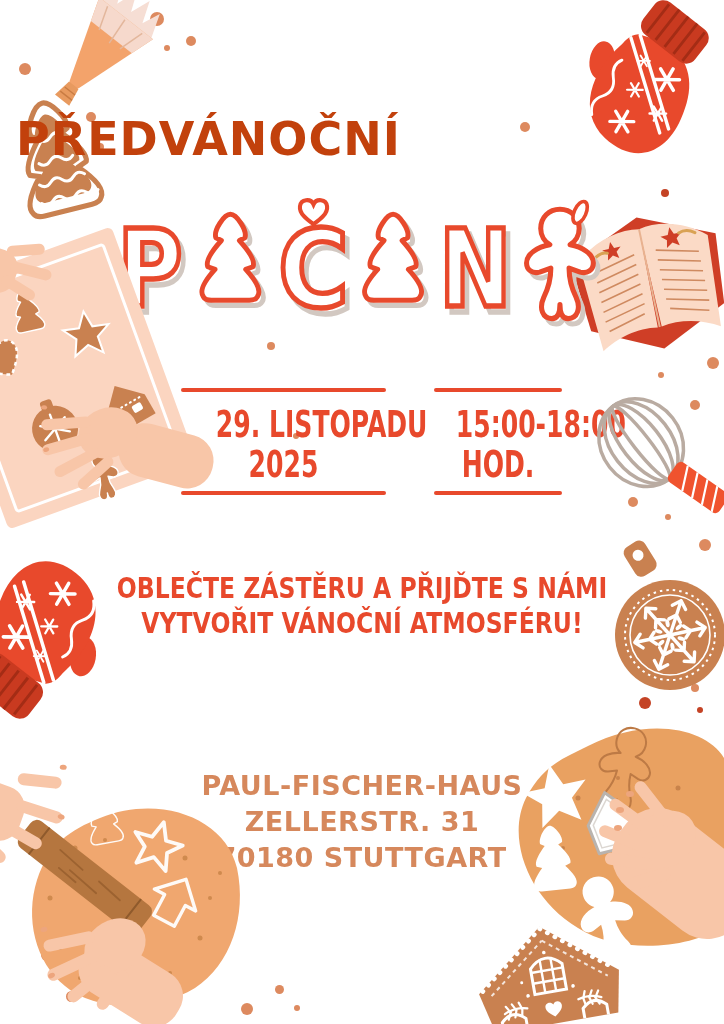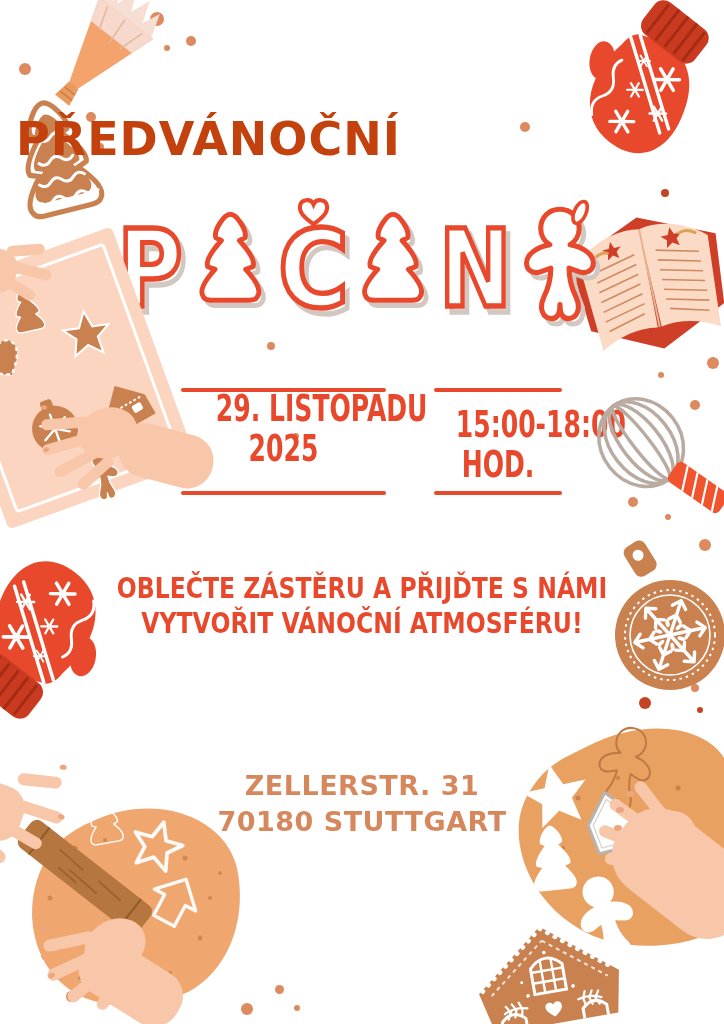--- a/index.html
+++ b/index.html
@@ -149,21 +149,21 @@
       <use href="#manP" transform="translate(452,10) scale(1.12)" stroke-width="5" stroke-linejoin="round"></use>
       <use href="#heartP" transform="translate(206,0)" stroke-width="4.5"></use>
       <ellipse cx="0" cy="0" rx="6.5" ry="13" transform="translate(518,18) rotate(24)" stroke-width="4"></ellipse>
     </g>
   </svg>
 
   <div class="rule" style="left:181px;top:388px;width:205px"></div>
   <div class="rule" style="left:181px;top:491px;width:205px"></div>
   <div class="rule" style="left:434px;top:388px;width:128px"></div>
   <div class="rule" style="left:434px;top:491px;width:128px"></div>
-  <div class="datecol" style="left:181px;top:388px;width:205px">
+  <div class="datecol" style="left:181px;top:404px;width:205px">
     <div class="ln">29. LISTOPADU</div>
     <div class="ln">2025</div>
   </div>
   <div class="datecol" style="left:434px;top:404px;width:128px">
     <div class="ln">15:00-18:00</div>
     <div class="ln">HOD.</div>
   </div>
 
   <svg class="abs" style="left:588px;top:390px" width="142" height="128" viewBox="0 0 142 128">
     <g stroke="#b9aba1" stroke-width="3.5" fill="none" transform="rotate(-38 55 55)">
@@ -249,20 +249,21 @@
       <rect x="-66" y="-18" width="50" height="11" rx="5.5" transform="rotate(16)"></rect>
       <rect x="-68" y="-6" width="52" height="11" rx="5.5" transform="rotate(4)"></rect>
       <rect x="-66" y="6" width="50" height="11" rx="5.5" transform="rotate(-8)"></rect>
       <rect x="-58" y="16" width="44" height="11" rx="5.5" transform="rotate(-22)"></rect>
       <ellipse cx="-62" cy="-30" rx="3" ry="2.2" fill="#eda57d" transform="rotate(16)"></ellipse>
       <ellipse cx="-64" cy="-1" rx="3" ry="2.2" fill="#eda57d" transform="rotate(4)"></ellipse>
     </g>
   </svg>
 
   <div class="abs addr">
+    <div class="ln">PAUL-FISCHER-HAUS</div>
     <div class="ln">ZELLERSTR. 31</div>
     <div class="ln">70180 STUTTGART</div>
   </div>
 
   <svg class="abs" style="left:-15px;top:768px" width="272" height="256" viewBox="0 0 272 256">
     <path d="M115,50 C175,26 240,50 252,100 C262,148 246,196 210,220 C170,244 110,244 80,218 C50,194 40,150 52,112 C64,76 85,62 115,50 Z" fill="#f0a76f"></path>
     <g fill="#cf8a4e">
       <circle cx="90" cy="80" r="2.5"></circle>
         <circle cx="120" cy="72" r="2"></circle>
         <circle cx="200" cy="90" r="2.5"></circle>

